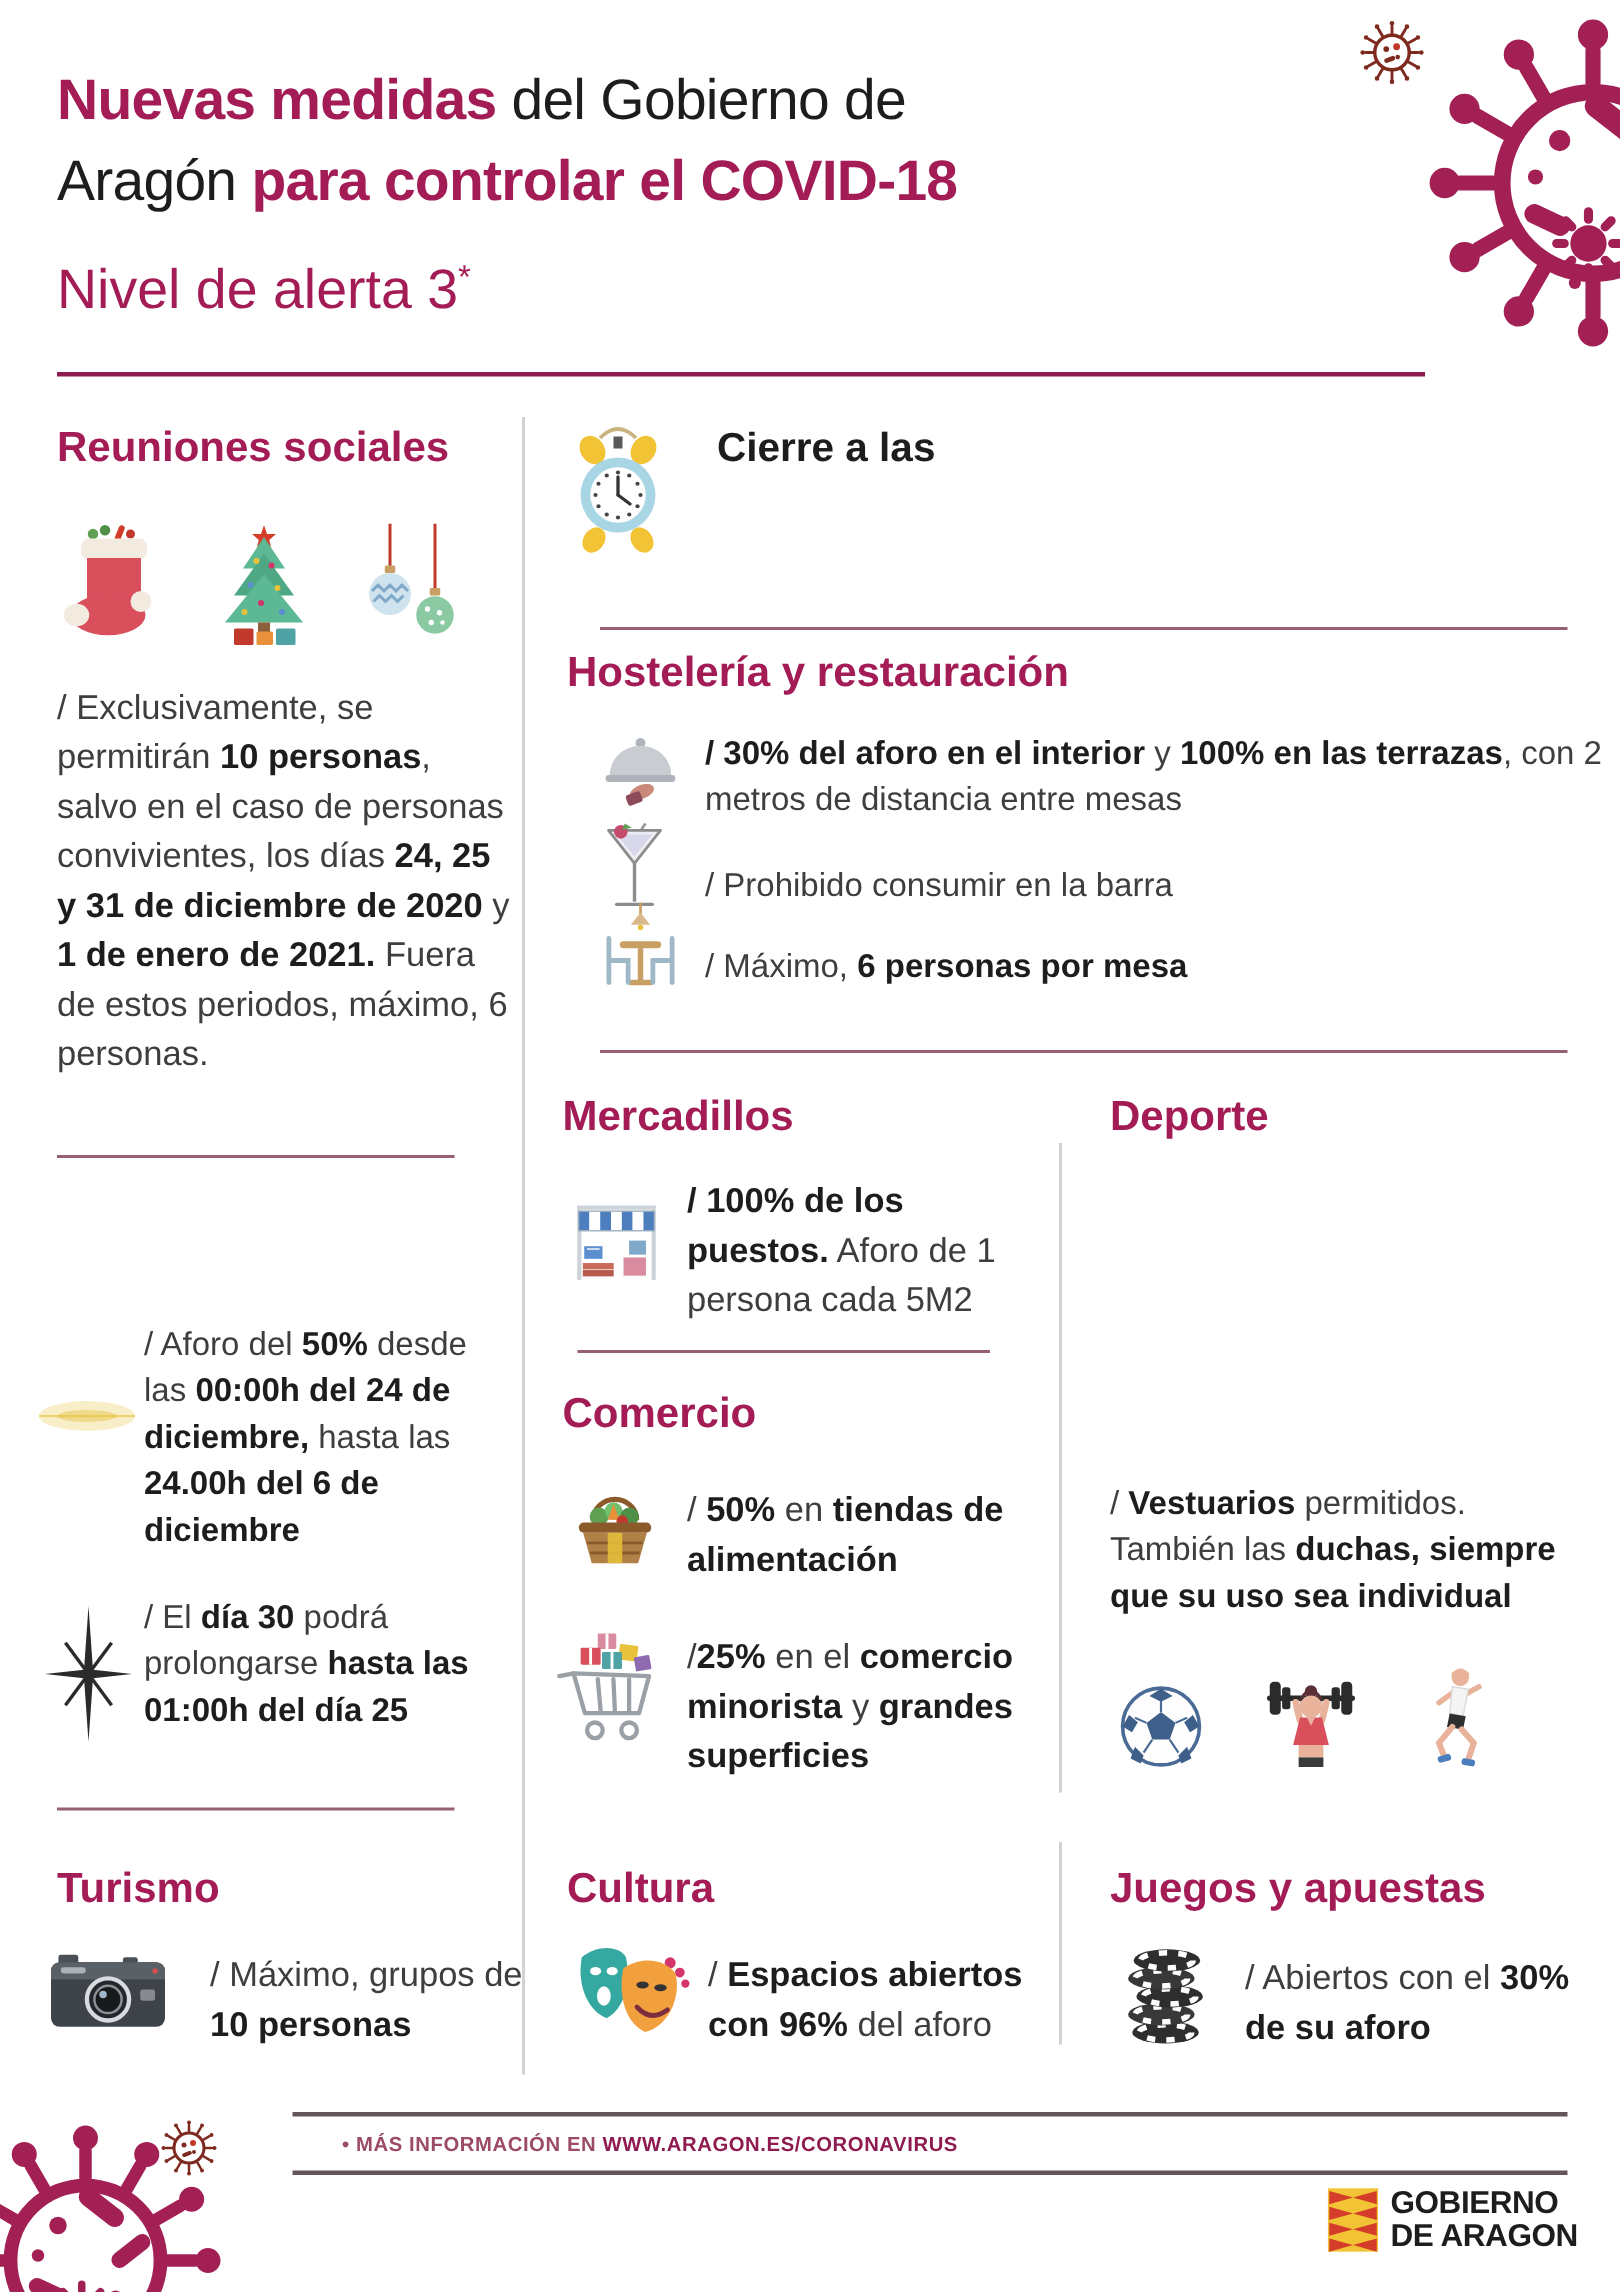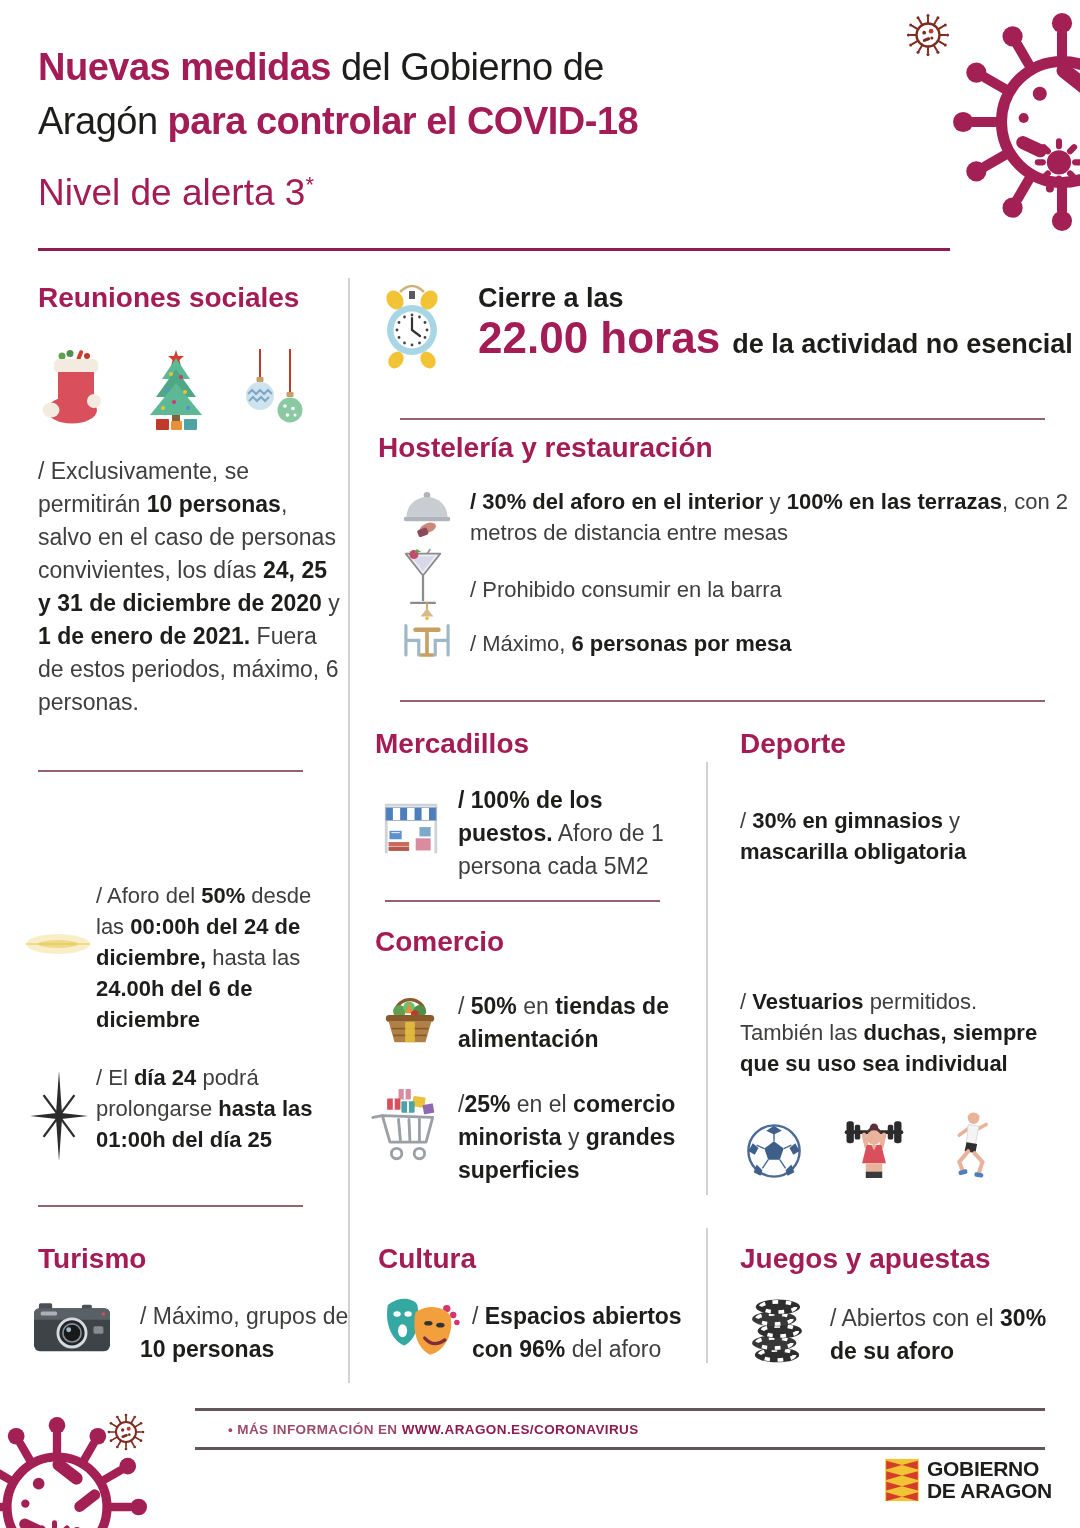--- a/index.html
+++ b/index.html
@@ -210,21 +210,21 @@
     <line x1="4" y1="26" x2="68" y2="26" stroke="#E8C23A" stroke-width="1.5" opacity="0.6"></line>
   </svg>
   <div class="abs txt small-txt" style="left:96px;top:880px;width:248px;"><span>/ Aforo del </span><span class="b">50%</span><span> desde las </span><span class="b">00:00h del 24 de diciembre,</span><span> hasta las </span><span class="b">24.00h del 6 de diciembre</span></div>
 
   <svg class="abs" style="left:30px;top:1068px;" width="58" height="96" viewBox="0 0 64 100">
     <polygon points="32,0 35.5,50 32,100 28.5,50" fill="#2B2B2B"></polygon>
     <polygon points="0,50 32,46.5 64,50 32,53.5" fill="#2B2B2B"></polygon>
     <line x1="15" y1="27" x2="49" y2="73" stroke="#2B2B2B" stroke-width="2.5"></line>
     <line x1="49" y1="27" x2="15" y2="73" stroke="#2B2B2B" stroke-width="2.5"></line>
   </svg>
-  <div class="abs txt small-txt" style="left:96px;top:1062px;width:248px;"><span>/ El </span><span class="b">día 24</span><span> podrá prolongarse </span><span class="b">hasta las 01:00h del día 25</span></div>
+  <div class="abs txt small-txt" style="left:96px;top:1062px;width:248px;"><span>/ El </span><span class="b">día 30</span><span> podrá prolongarse </span><span class="b">hasta las 01:00h del día 25</span></div>
 
   <div class="abs rule-m" style="left:38px;top:1205px;width:265px;"></div>
 
   <div class="abs h" style="left:38px;top:1243px;">Turismo</div>
   <svg class="abs" style="left:34px;top:1300px;" width="76" height="56" viewBox="0 0 92 64">
     <rect x="6" y="2" width="16" height="8" rx="2" fill="#4A5056"></rect>
     <rect x="58" y="4" width="12" height="6" rx="2" fill="#4A5056"></rect>
     <rect x="0" y="8" width="92" height="52" rx="7" fill="#3E4348"></rect>
     <path d="M0,15 a7,7 0 0 1 7,-7 h78 a7,7 0 0 1 7,7 v7 h-92 z" fill="#596066"></path>
     <rect x="8" y="12" width="20" height="5" rx="2" fill="#CFD4D8" opacity="0.7"></rect>
@@ -258,24 +258,20 @@
       <circle cx="32" cy="37" r="1.4"></circle>
         <circle cx="39.5" cy="39" r="1.4"></circle>
         <circle cx="45" cy="44.5" r="1.4"></circle>
     </g>
     <line x1="32" y1="52" x2="32" y2="40" stroke="#333" stroke-width="2.2" stroke-linecap="round"></line>
     <line x1="32" y1="52" x2="40" y2="58" stroke="#333" stroke-width="2.2" stroke-linecap="round"></line>
     <ellipse cx="16" cy="82" rx="7" ry="9" fill="#F2C335" transform="rotate(35 16 82)"></ellipse>
     <ellipse cx="48" cy="82" rx="7" ry="9" fill="#F2C335" transform="rotate(-35 48 82)"></ellipse>
   </svg>
   <div class="abs closure-pre" style="left:478px;top:283px;">Cierre a las</div>
-  <div class="abs baseline-row" style="left:478px;top:313px;">
-    <span class="closure-time">22.00 horas</span>
-    <span class="closure-suf">de la actividad no esencial</span>
-  </div>
 
   <div class="abs rule-m" style="left:400px;top:418px;width:645px;"></div>
 
   <div class="abs h" style="left:378px;top:432px;">Hostelería y restauración</div>
 
   <svg class="abs" style="left:400px;top:486px;" width="54" height="52" viewBox="0 0 58 54">
     <circle cx="29" cy="9" r="3.5" fill="#AEB4B9"></circle>
     <path d="M7,32 A22,21 0 0 1 51,32 Z" fill="#C9CDD1"></path>
     <rect x="4" y="32" width="50" height="5" rx="2.5" fill="#AEB4B9"></rect>
     <ellipse cx="30" cy="44" rx="9" ry="5" fill="#C98A7A" transform="rotate(-20 30 44)"></ellipse>
@@ -372,21 +368,20 @@
     </g>
     <circle cx="28" cy="72" r="5.5" fill="#fff" stroke="#9AA0A5" stroke-width="3"></circle>
     <circle cx="52" cy="72" r="5.5" fill="#fff" stroke="#9AA0A5" stroke-width="3"></circle>
   </svg>
   <div class="abs txt" style="left:458px;top:1088px;width:245px;"><span>/</span><span class="b">25%</span><span> en el </span><span class="b">comercio minorista</span><span> y </span><span class="b">grandes superficies</span></div>
 
   <div class="abs vdiv" style="left:706px;top:762px;height:433px;"></div>
   <div class="abs vdiv" style="left:706px;top:1228px;height:135px;"></div>
 
   <div class="abs h" style="left:740px;top:728px;">Deporte</div>
-  <div class="abs txt small-txt" style="left:740px;top:805px;width:315px;"><span>/ </span><span class="b">30% en gimnasios</span><span> y </span><span class="b">mascarilla obligatoria</span></div>
   <div class="abs txt small-txt" style="left:740px;top:986px;width:315px;"><span>/ </span><span class="b">Vestuarios</span><span> permitidos. También las </span><span class="b">duchas, siempre que su uso sea individual</span></div>
 
   <div class="abs icons-row" style="left:745px;top:1108px;width:250px;height:72px;">
     <svg width="58" height="58" viewBox="0 0 60 60">
       <circle cx="30" cy="30" r="26.5" fill="#FDFDFD" stroke="#4A6B96" stroke-width="2.5"></circle>
       <polygon points="30,20 40,27.5 36,39 24,39 20,27.5" fill="#3E5F8A"></polygon>
       <polygon points="30,4 38,9 30,13 22,9" fill="#3E5F8A"></polygon>
       <polygon points="52,22 56.5,30 50,34 46,27" fill="#3E5F8A"></polygon>
       <polygon points="8,22 3.5,30 10,34 14,27" fill="#3E5F8A"></polygon>
       <polygon points="42,50 48,44 51,52 44,55.5" fill="#3E5F8A"></polygon>

